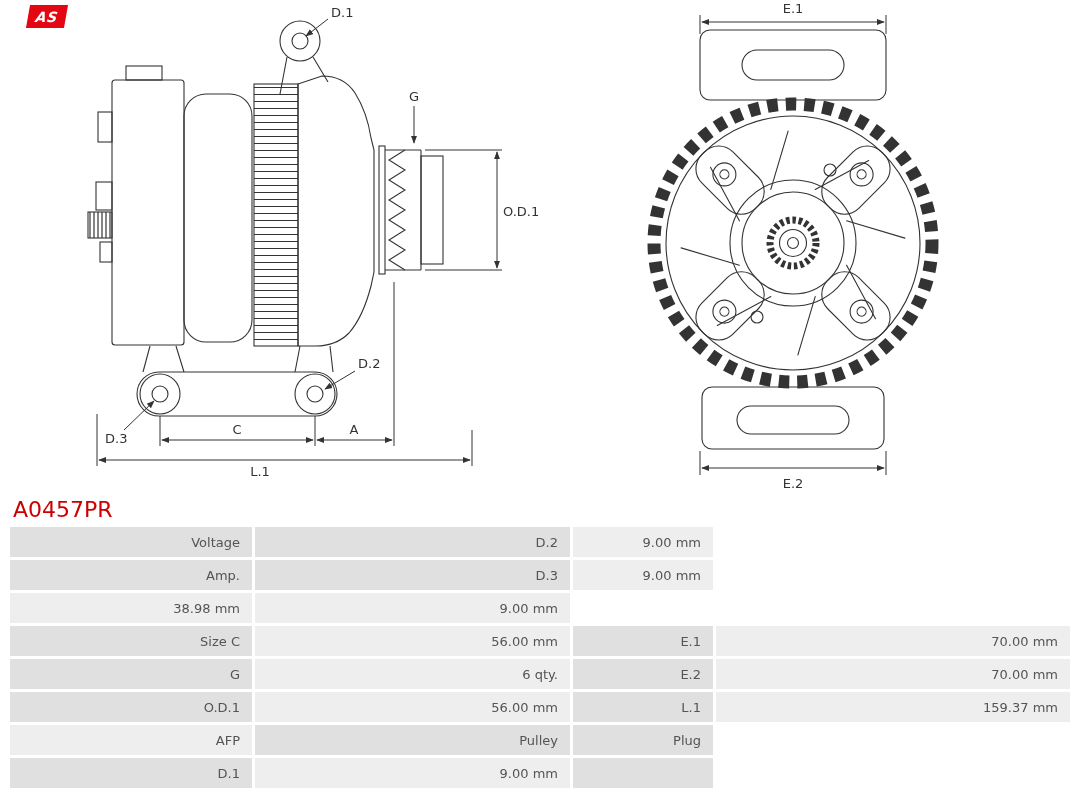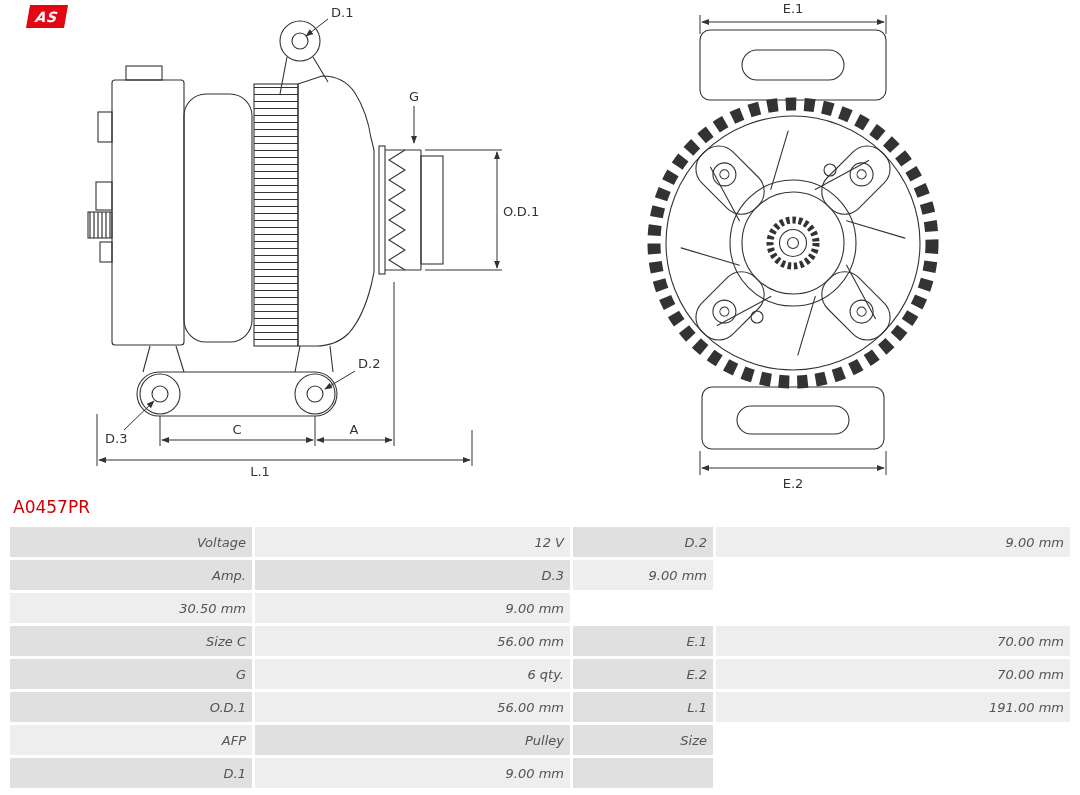--- a/index.html
+++ b/index.html
@@ -10,30 +10,30 @@
   }
   .logo {
     position:absolute; top:5px; left:28px; width:38px; height:23px;
     background:#e30613; transform:skewX(-10deg);
     display:flex; align-items:center; justify-content:center;
   }
   .logo span { color:#fff; font-weight:bold; font-style:italic; font-size:14px; letter-spacing:0.5px; }
   .diagram { position:absolute; top:0; left:0; }
   .part-number {
     position:absolute; top:497px; left:13px;
-    color:#cc0000; font-size:17px; font-weight:400;
+    color:#cc0000; font-size:22px; font-weight:400;
   }
   .spec-table {
     position:absolute; top:527px; left:10px; width:1060px;
     display:flex; flex-direction:column; gap:3px;
   }
   .spec-row { display:grid; grid-template-columns:242px 315px 140px 1fr; gap:3px; }
   .cell {
     height:30px; display:flex; align-items:center; justify-content:flex-end;
-    padding:0 6px; font-size:13px; color:#545454; white-space:nowrap;font-style:italic;
+    padding:0 12px; font-size:13px; color:#545454; white-space:nowrap;
   }
   .cell.label { background:#e0e0e0; }
   .cell.value { background:#eeeeee; }
   .cell.blank { background:transparent; }
   text.dim { font-size:13px; fill:#333; stroke:none; }
 </style>
 </head>
 <body>
 
 <div class="page">
@@ -159,55 +159,54 @@
 
     <text class="dim" x="793" y="13" text-anchor="middle">E.1</text>
     <text class="dim" x="793" y="488" text-anchor="middle">E.2</text>
   </svg>
 
   <div class="part-number">A0457PR</div>
 
   <div class="spec-table">
     <div class="spec-row">
       <div class="cell label">Voltage</div>
-      <div class="cell value">12 V</div>
       <div class="cell label">D.2</div>
       <div class="cell value">9.00 mm</div>
     </div>
     <div class="spec-row">
       <div class="cell label">Amp.</div>
       <div class="cell label">D.3</div>
       <div class="cell value">9.00 mm</div>
     </div>
     <div class="spec-row">
-      <div class="cell value">30.50 mm</div>
+      <div class="cell value">38.98 mm</div>
       <div class="cell value">9.00 mm</div>
     </div>
     <div class="spec-row">
       <div class="cell label">Size C</div>
       <div class="cell value">56.00 mm</div>
       <div class="cell label">E.1</div>
       <div class="cell value">70.00 mm</div>
     </div>
     <div class="spec-row">
       <div class="cell label">G</div>
       <div class="cell value">6 qty.</div>
       <div class="cell label">E.2</div>
       <div class="cell value">70.00 mm</div>
     </div>
     <div class="spec-row">
       <div class="cell label">O.D.1</div>
       <div class="cell value">56.00 mm</div>
       <div class="cell label">L.1</div>
-      <div class="cell value">191.00 mm</div>
+      <div class="cell value">159.37 mm</div>
     </div>
     <div class="spec-row">
       <div class="cell value">AFP</div>
       <div class="cell label">Pulley</div>
-      <div class="cell label">Size</div>
+      <div class="cell label">Plug</div>
     </div>
     <div class="spec-row">
       <div class="cell label">D.1</div>
       <div class="cell value">9.00 mm</div>
       <div class="cell label"></div>
       <div class="cell value blank"></div>
     </div>
   </div>
 
 </div>

